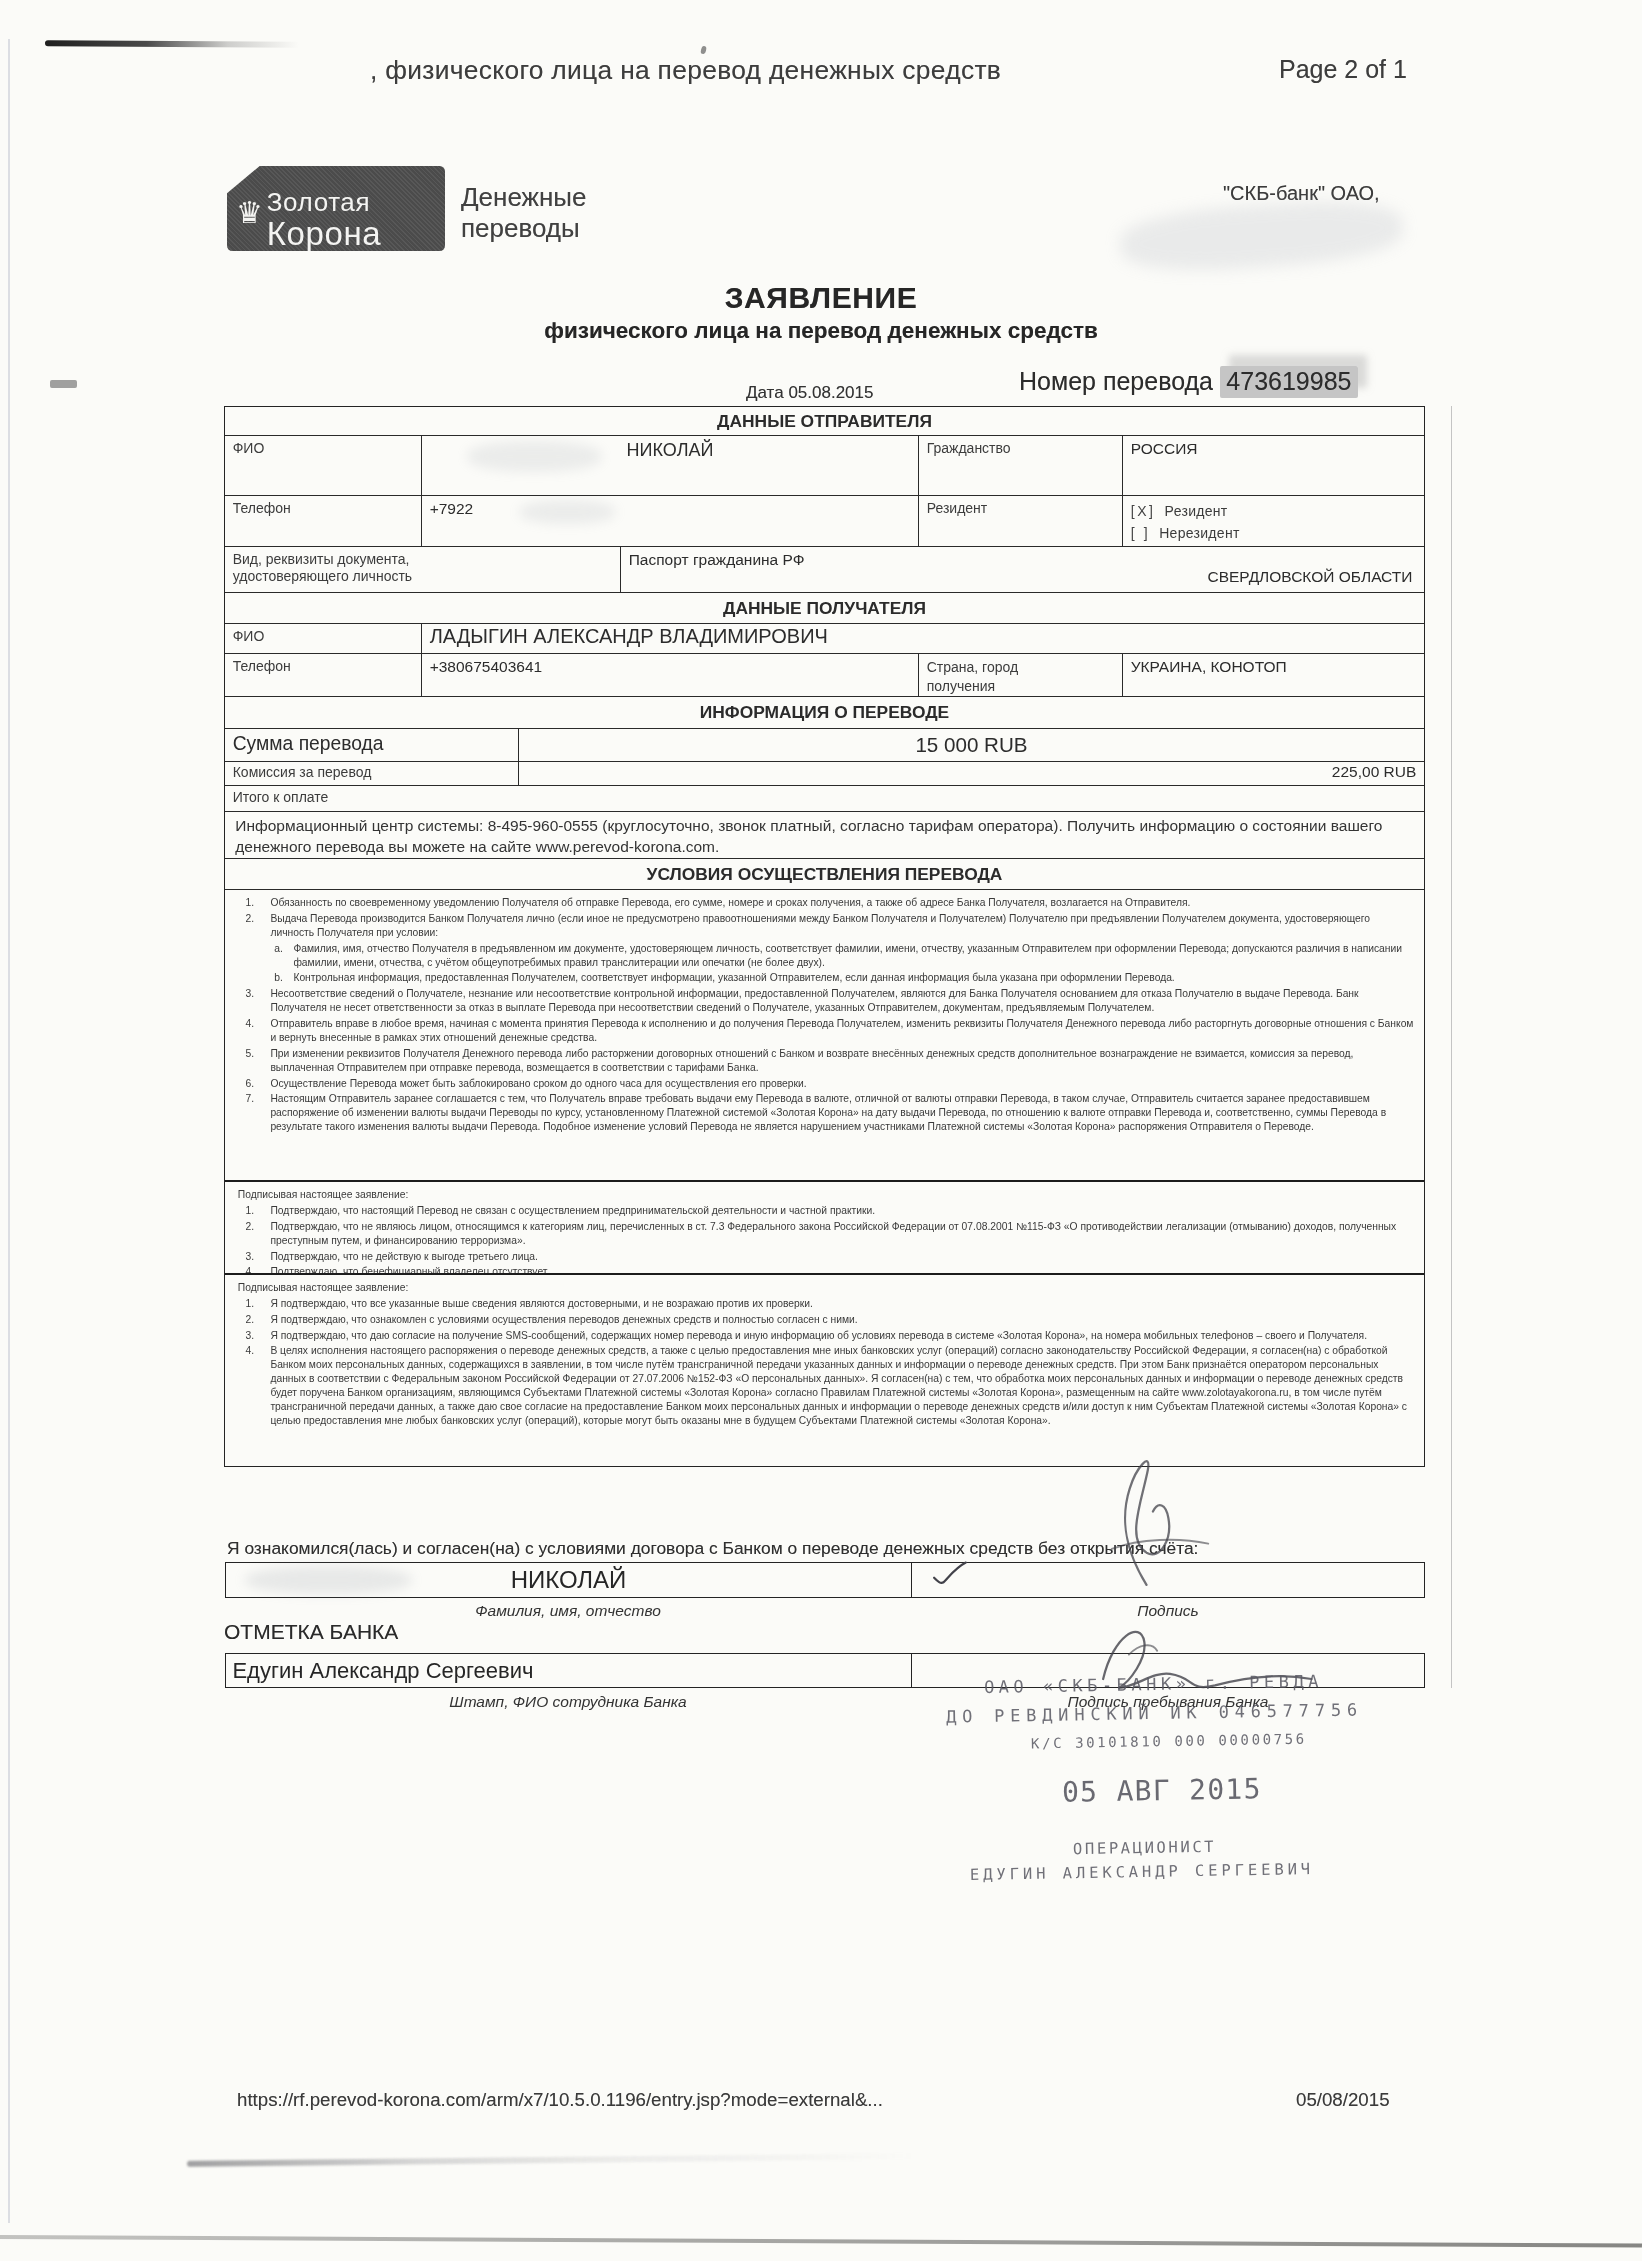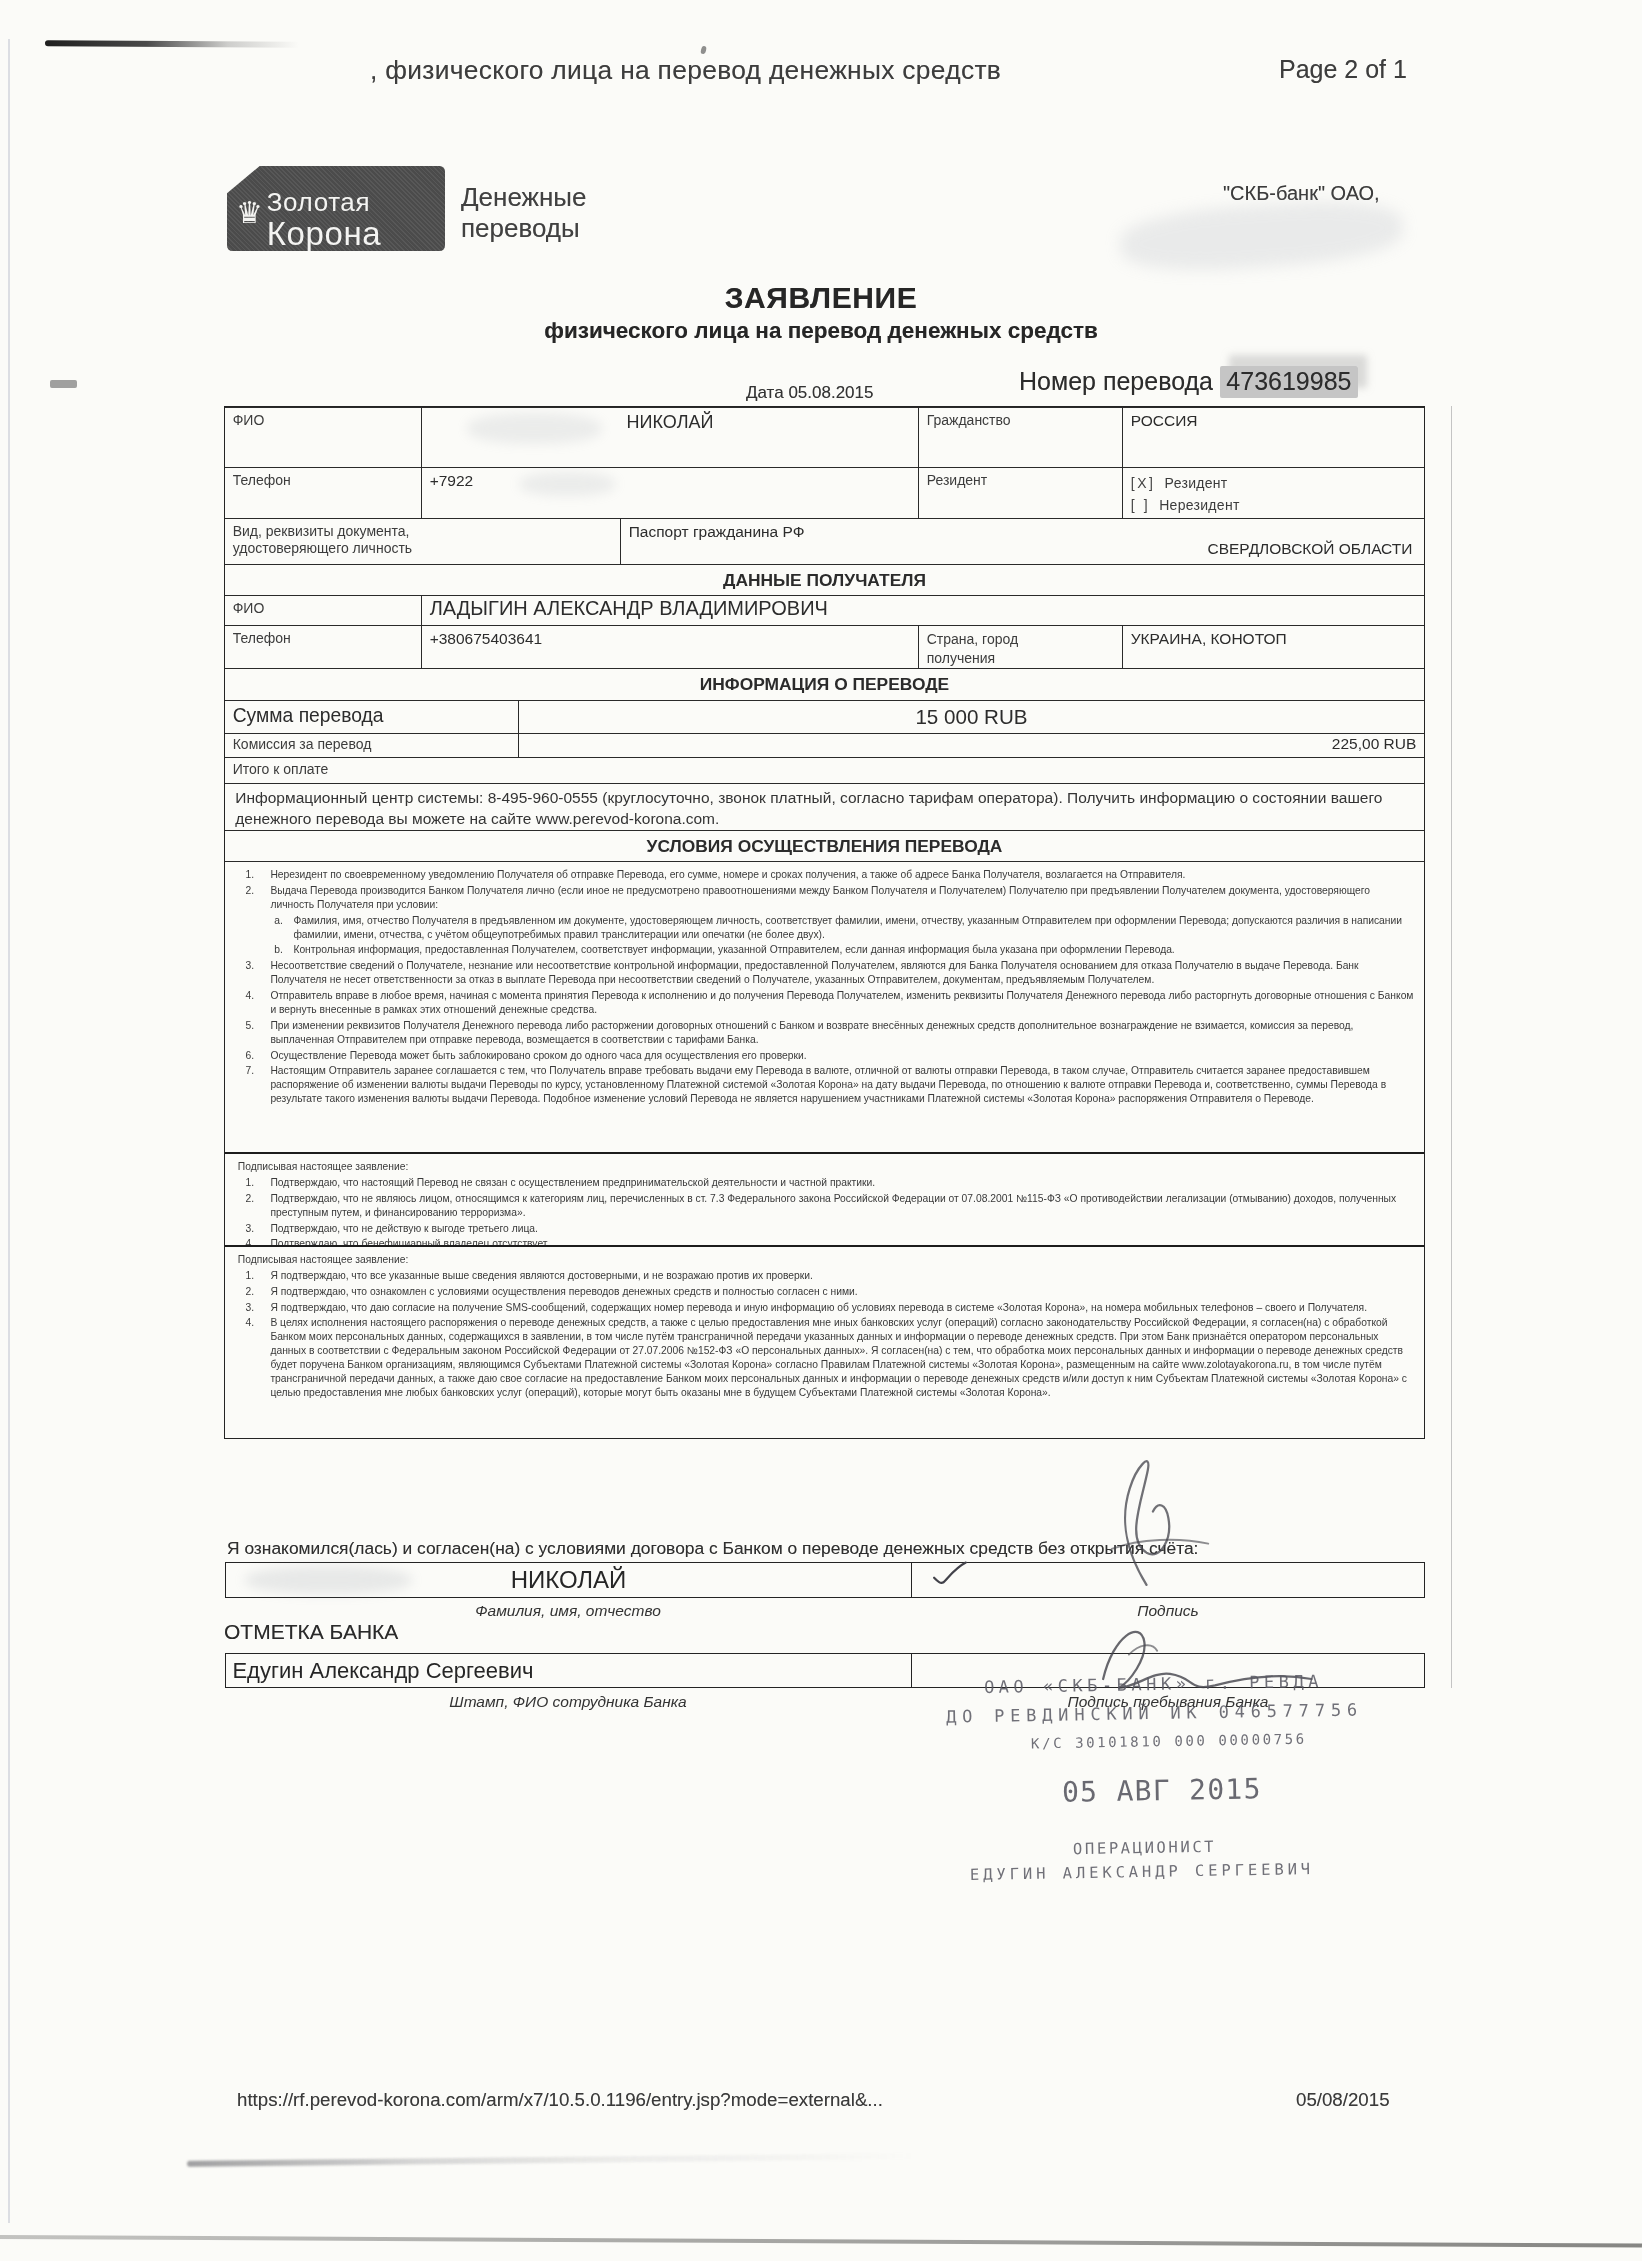--- a/index.html
+++ b/index.html
@@ -160,20 +160,21 @@
     <span>Дата</span>
     <span>05.08.2015</span>
   </div>
   <div class="abs number-line soft">
     <span>Номер перевода</span>
     <span class="number-hl">473619985</span>
   </div>
 
   <div class="abs form-table">
 
+    <div class="row first sec-header" style="height:28px;">ДАННЫЕ ОТПРАВИТЕЛЯ</div>
 
     <div class="row" style="height:60px;">
       <div class="cell c1 t-label" style="width:196px;">ФИО</div>
       <div class="cell center rel" style="width:497px;">
         <div class="blur-blob" style="left:45px; top:5.2px; width:135px; height:31px;"></div>
         <span class="t-val big-val" style="font-size:18px;">НИКОЛАЙ</span>
       </div>
       <div class="cell t-label" style="width:204px;">Гражданство</div>
       <div class="cell t-val flex1">РОССИЯ</div>
     </div>
@@ -246,21 +247,21 @@
 
     <div class="row" style="height:47px;">
       <div class="cell c1 flex1 info-center">Информационный центр системы: 8-495-960-0555 (круглосуточно, звонок платный, согласно тарифам оператора). Получить информацию о состоянии вашего денежного перевода вы можете на сайте www.perevod-korona.com.</div>
     </div>
 
     <div class="row sec-header" style="height:31px;">УСЛОВИЯ ОСУЩЕСТВЛЕНИЯ ПЕРЕВОДА</div>
 
     <div class="row" style="height:291px;">
       <div class="cell c1 flex1 small-text cnd-pad">
         <ol class="cnd">
-          <li>Нерезидент по своевременному уведомлению Получателя об отправке Перевода, его сумме, номере и сроках получения, а также об адресе Банка Получателя, возлагается на Отправителя.</li>
+          <li>Обязанность по своевременному уведомлению Получателя об отправке Перевода, его сумме, номере и сроках получения, а также об адресе Банка Получателя, возлагается на Отправителя.</li>
           <li>
             <span>Выдача Перевода производится Банком Получателя лично (если иное не предусмотрено правоотношениями между Банком Получателя и Получателем) Получателю при предъявлении Получателем документа, удостоверяющего личность Получателя при условии:</span>
             <ol class="sub">
               <li>Фамилия, имя, отчество Получателя в предъявленном им документе, удостоверяющем личность, соответствует фамилии, имени, отчеству, указанным Отправителем при оформлении Перевода; допускаются различия в написании фамилии, имени, отчества, с учётом общеупотребимых правил транслитерации или опечатки (не более двух).</li>
               <li>Контрольная информация, предоставленная Получателем, соответствует информации, указанной Отправителем, если данная информация была указана при оформлении Перевода.</li>
             </ol>
           </li>
           <li>Несоответствие сведений о Получателе, незнание или несоответствие контрольной информации, предоставленной Получателем, являются для Банка Получателя основанием для отказа Получателю в выдаче Перевода. Банк Получателя не несет ответственности за отказ в выплате Перевода при несоответствии сведений о Получателе, указанных Отправителем, документам, предъявляемым Получателем.</li>
           <li>Отправитель вправе в любое время, начиная с момента принятия Перевода к исполнению и до получения Перевода Получателем, изменить реквизиты Получателя Денежного перевода либо расторгнуть договорные отношения с Банком и вернуть внесенные в рамках этих отношений денежные средства.</li>
           <li>При изменении реквизитов Получателя Денежного перевода либо расторжении договорных отношений с Банком и возврате внесённых денежных средств дополнительное вознаграждение не взимается, комиссия за перевод, выплаченная Отправителем при отправке перевода, возмещается в соответствии с тарифами Банка.</li>

